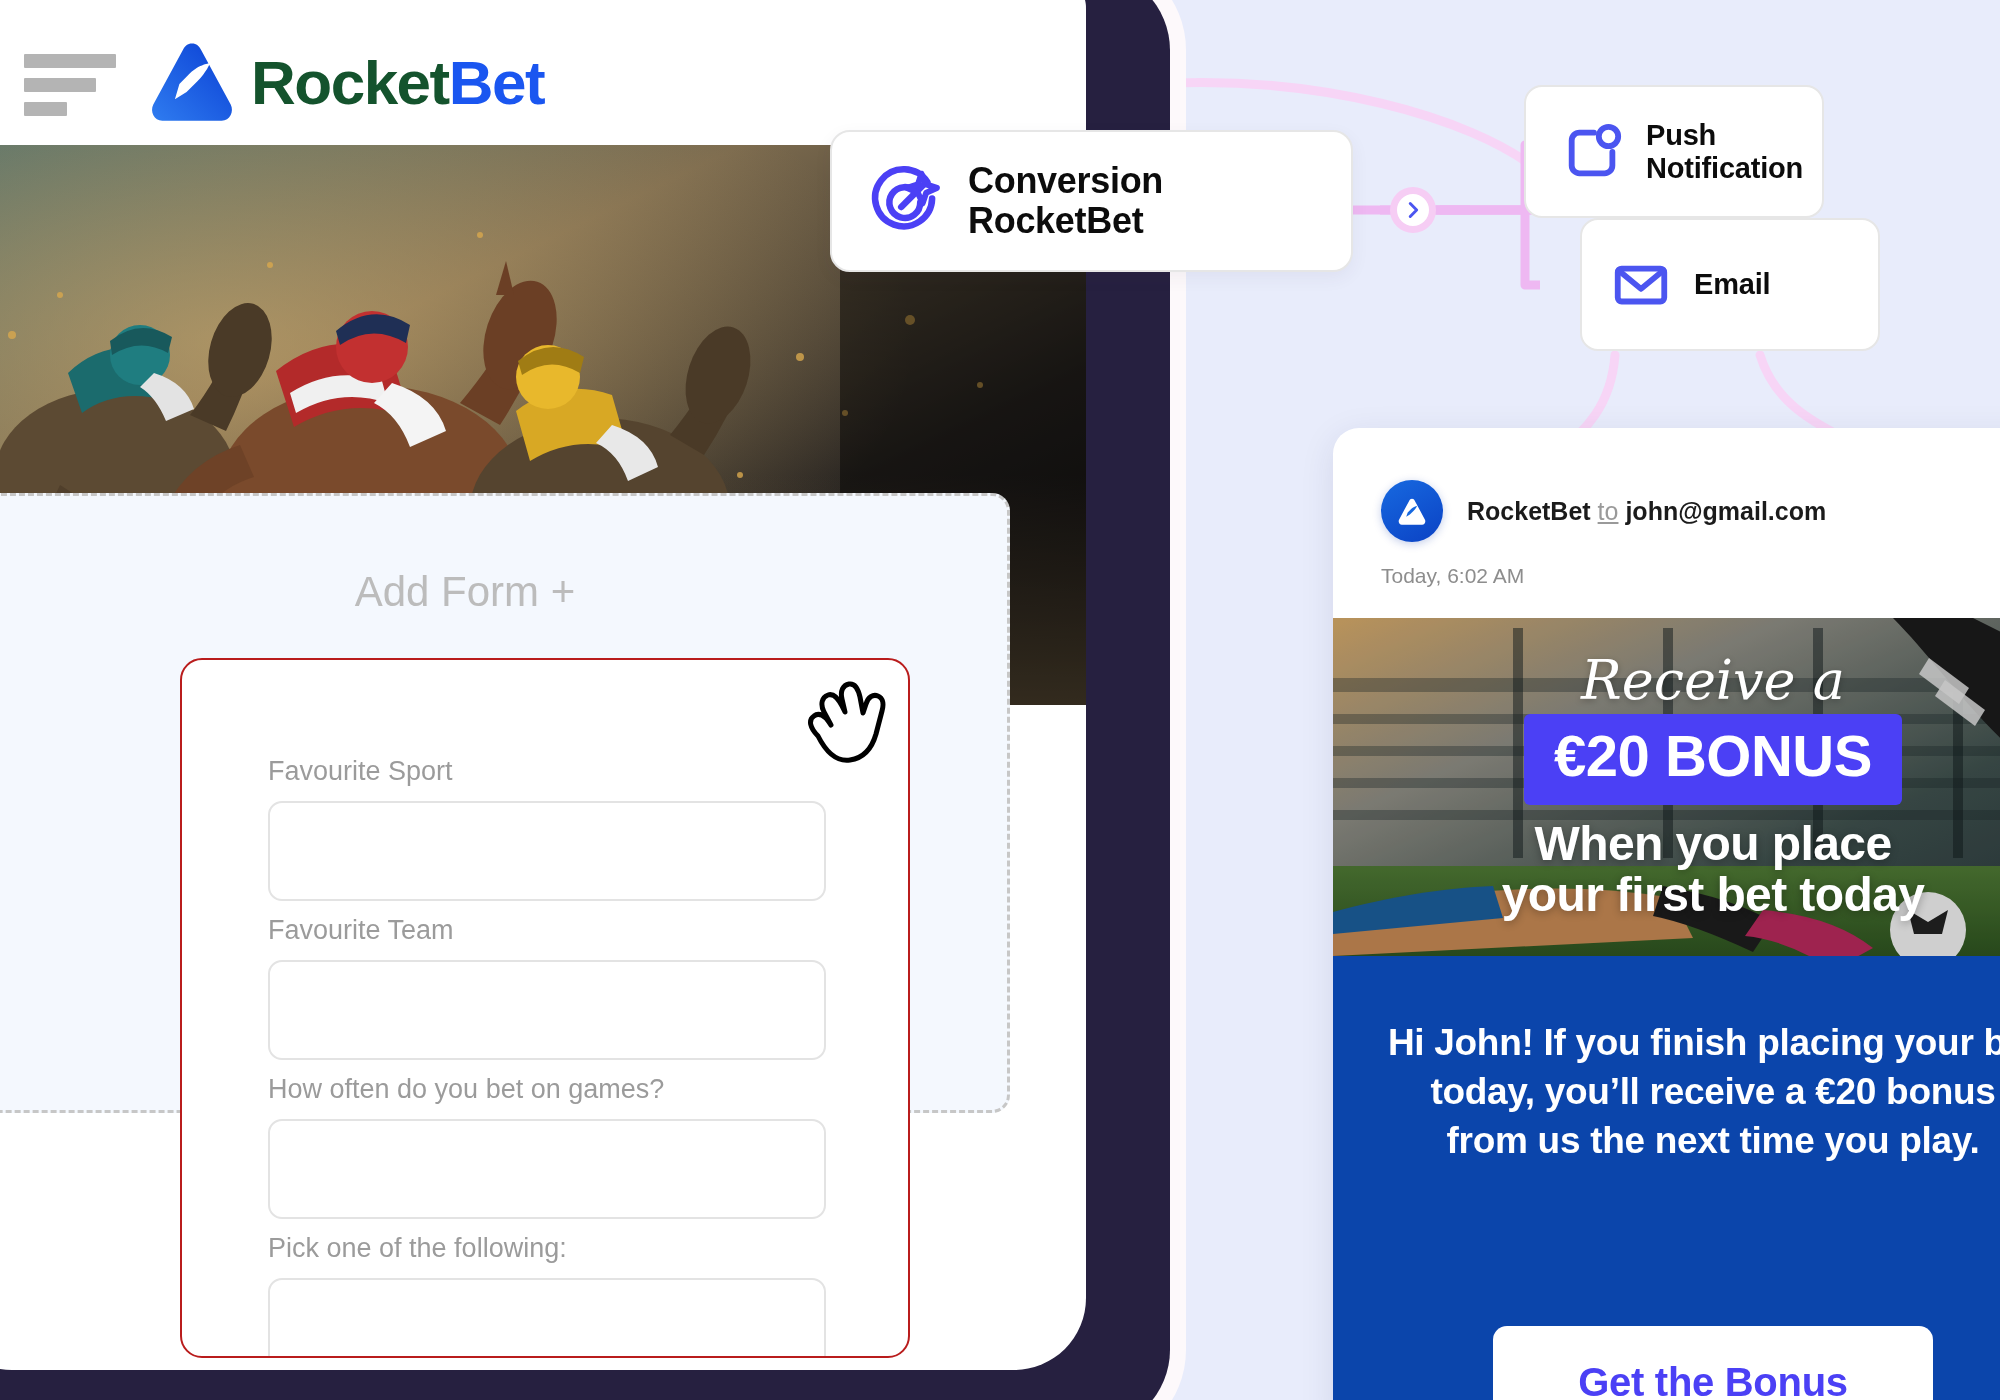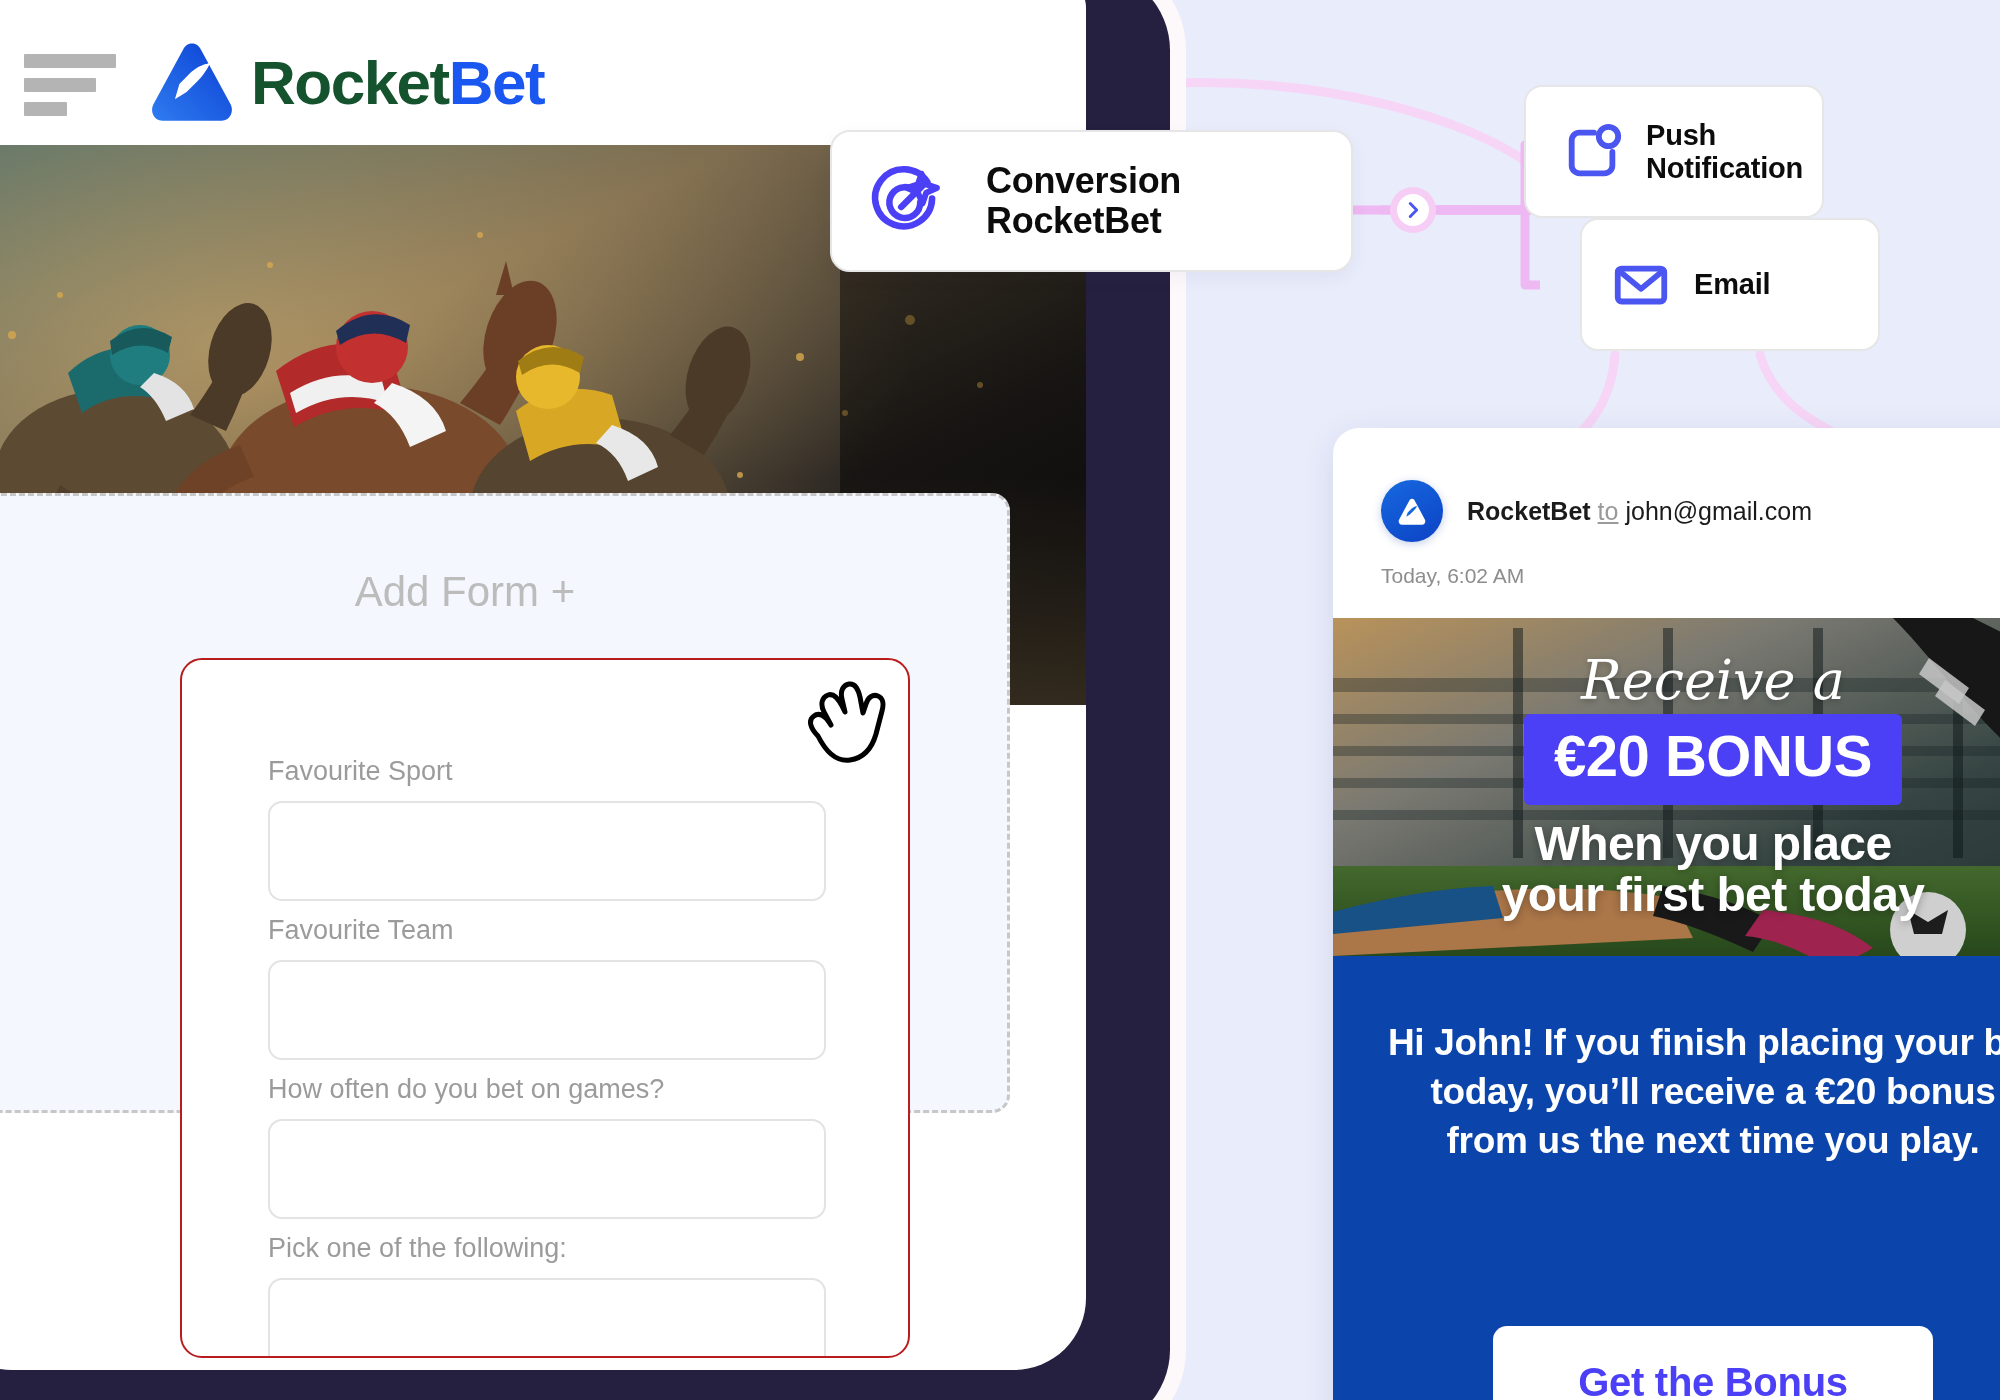--- a/index.html
+++ b/index.html
@@ -117,21 +117,21 @@
 
   
   .campaign-card {
     position: absolute;
     left: 830px; top: 130px;
     width: 523px; height: 142px;
     background: #ffffff;
     border: 2px solid #e6e6e6;
     border-radius: 20px;
     box-shadow: 0 6px 18px rgba(60,50,90,0.06);
-    display: flex; align-items: center; gap: 42px;
+    display: flex; align-items: center; gap: 24px;
     padding-left: 36px;
     z-index: 40;
   }
   .campaign-title { font-size: 36px; font-weight: 700; color: #0c0c0c; line-height: 1.12; letter-spacing: -0.3px; }
 
   
   .connectors { position: absolute; left: 1140px; top: 0; width: 860px; height: 1400px; }
 
   .node-dot {
     position: absolute; left: 1390px; top: 187px;
@@ -169,21 +169,21 @@
   .email-head { padding: 52px 0 0 48px; display: flex; align-items: center; gap: 24px; }
   .email-avatar {
     width: 62px; height: 62px; border-radius: 50%;
     background: linear-gradient(150deg,#1769e0 0%,#0b42c4 100%);
     display: flex; align-items: center; justify-content: center;
     box-shadow: 0 2px 8px rgba(20,60,170,0.25);
   }
   .email-from { font-size: 25px; color: #1b1b1b; }
   .email-from b { font-weight: 700; }
   .email-from .to { color: #9a9a9a; font-weight: 400; text-decoration: underline; }
-  .email-from .addr { font-weight: 400; text-align: right; }
+  .email-from .addr { font-weight: 700; text-align: right; }
   .email-time { margin: 22px 0 0 48px; font-size: 21px; color: #8d8d8d; }
 
   .email-banner { position: relative; margin-top: 30px; width: 760px; height: 338px; overflow: hidden; }
   .email-banner svg { display: block; }
   .banner-copy {
     position: absolute; inset: 0;
     display: flex; flex-direction: column; align-items: center; justify-content: center;
     text-align: center;
   }
   .banner-script {

